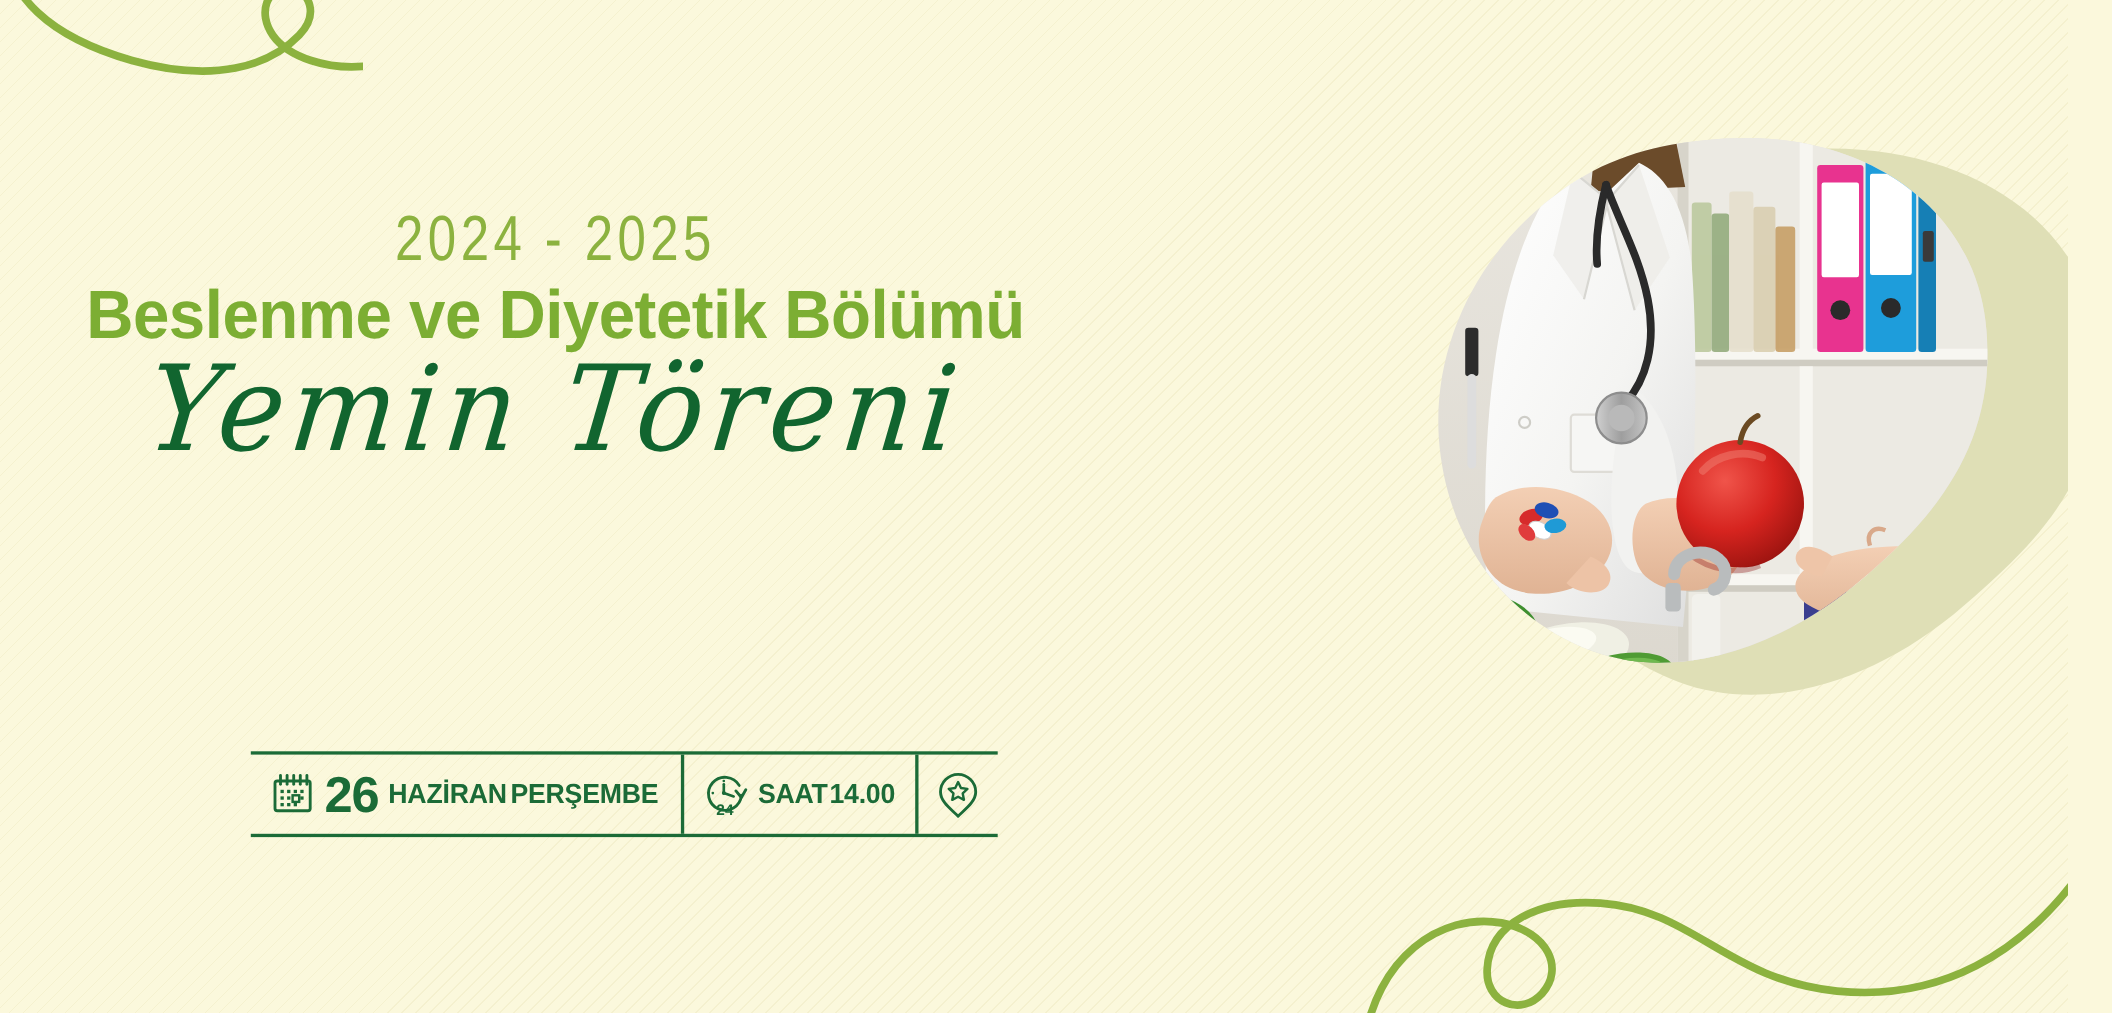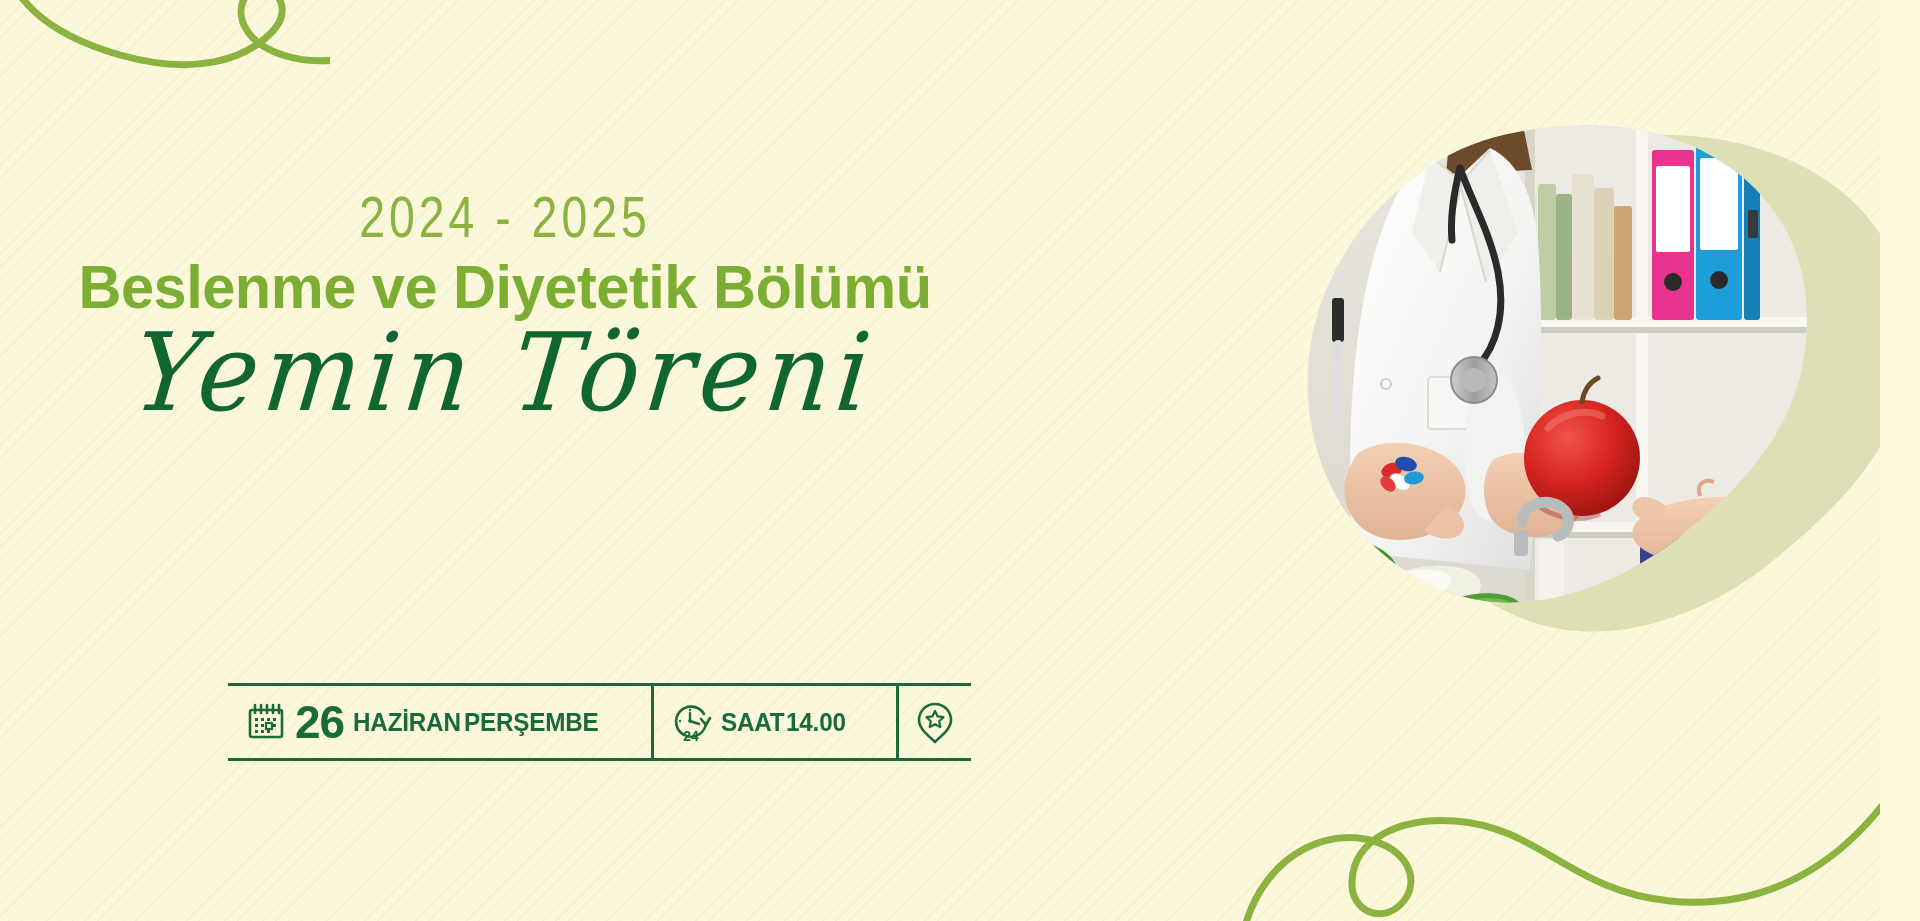--- a/index.html
+++ b/index.html
@@ -112,21 +112,20 @@
   .info-bar {
     position: absolute;
     left: 228px;
     top: 683px;
     display: flex;
     align-items: stretch;
     border-top: 3px solid #1b6b37;
     border-bottom: 3px solid #1b6b37;
     padding: 0;
     height: 72px;
-    gap: 32px;
   }
   .info-cell {
     display: flex;
     align-items: center;
     padding: 0 16px;
     gap: 9px;
   }
   .info-cell + .info-cell {
     border-left: 3px solid #1b6b37;
   }

